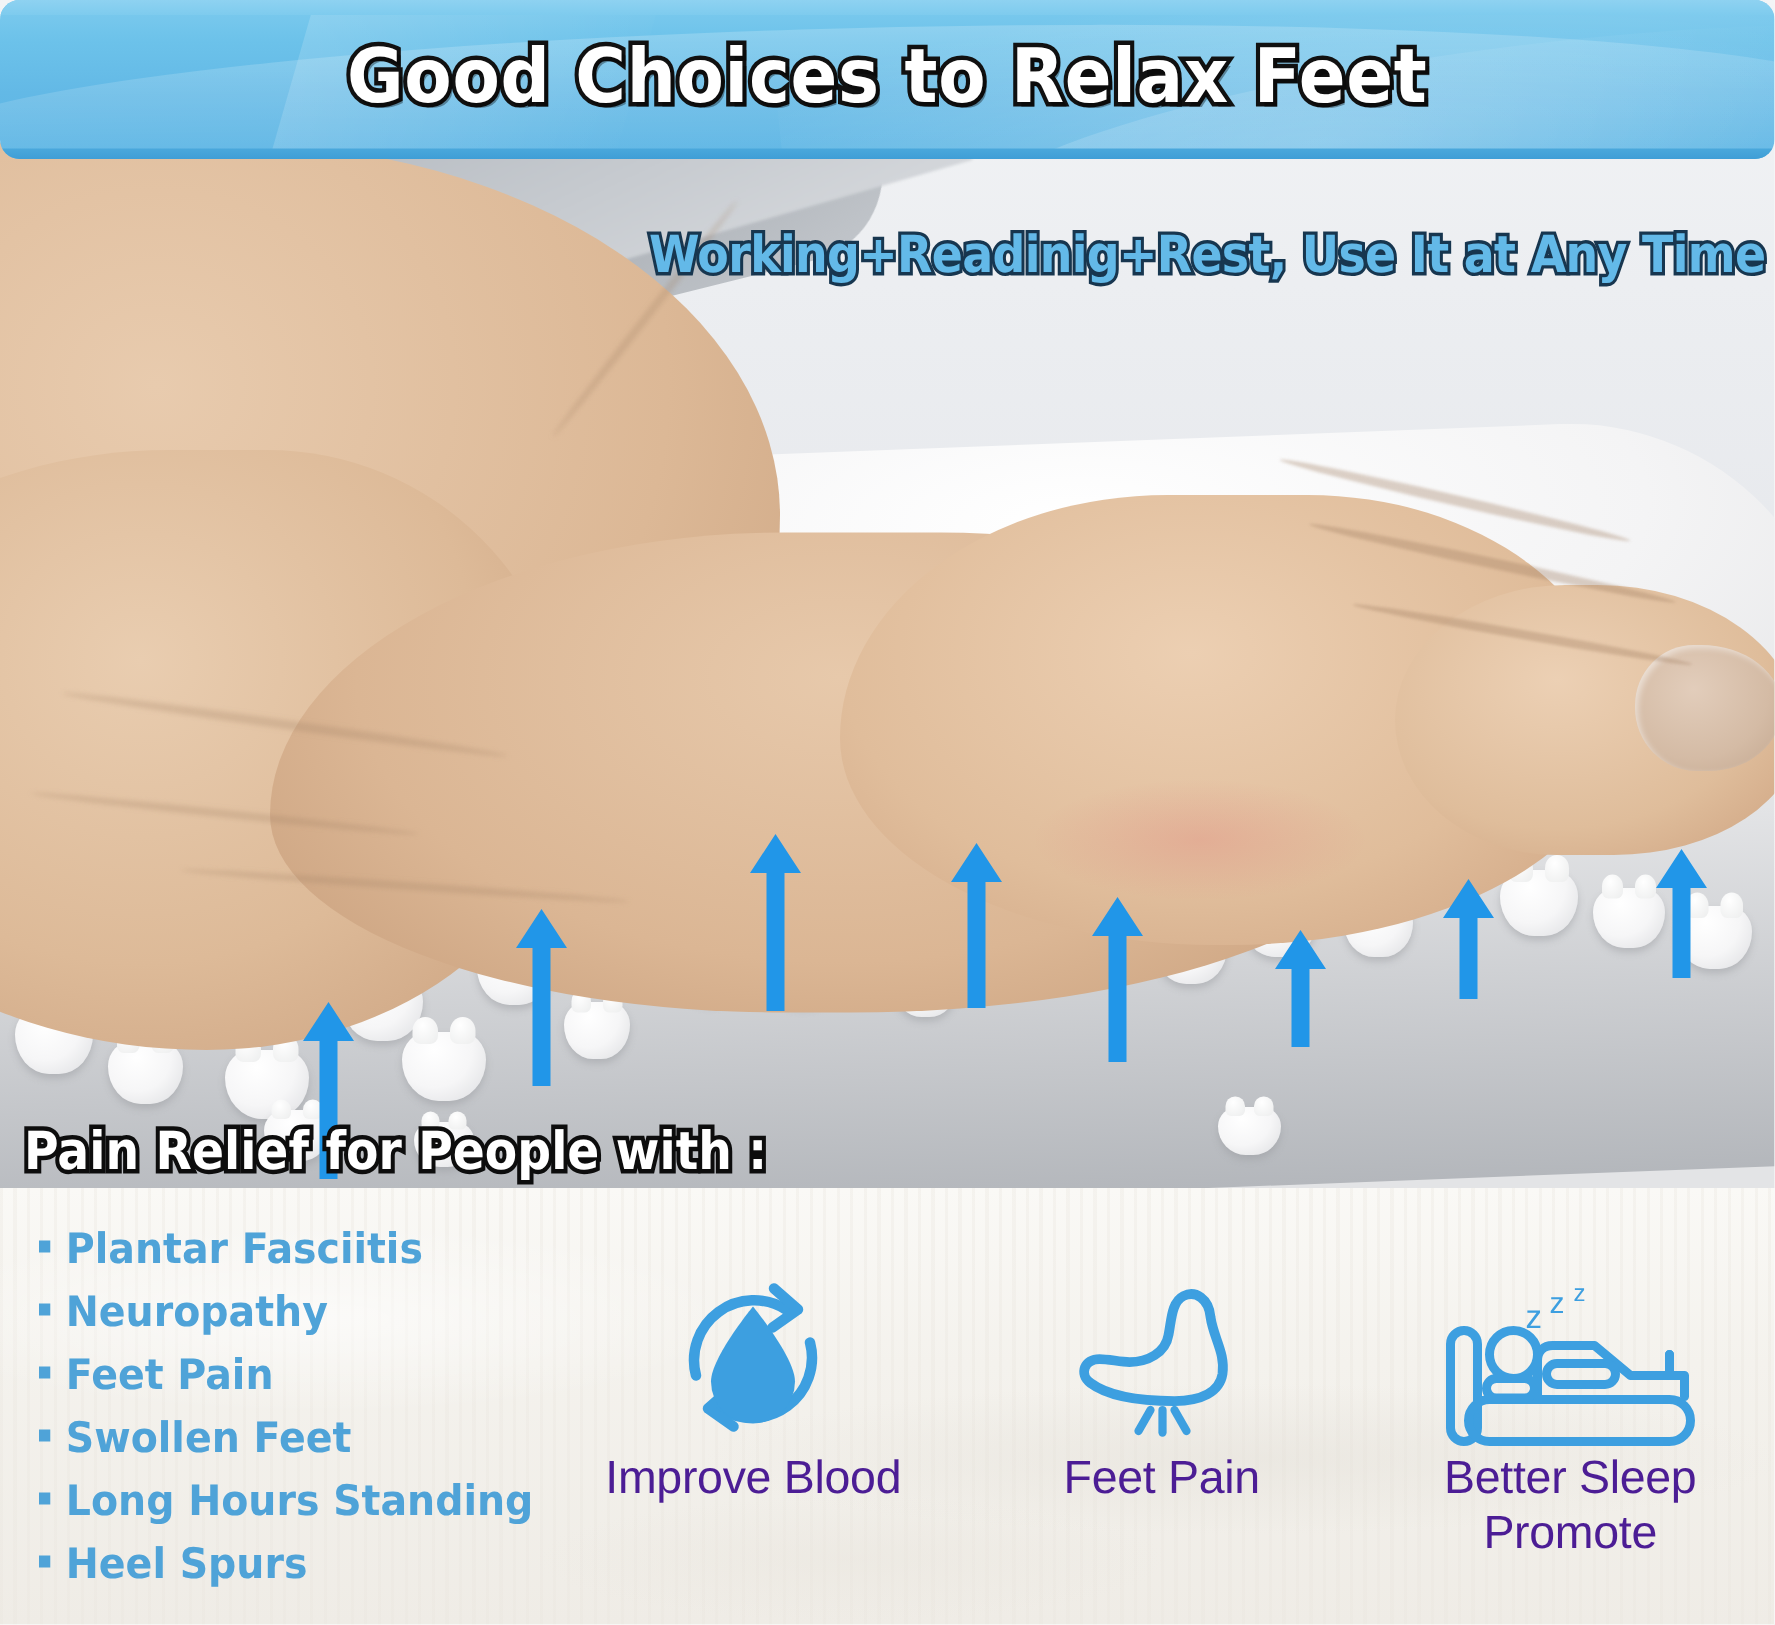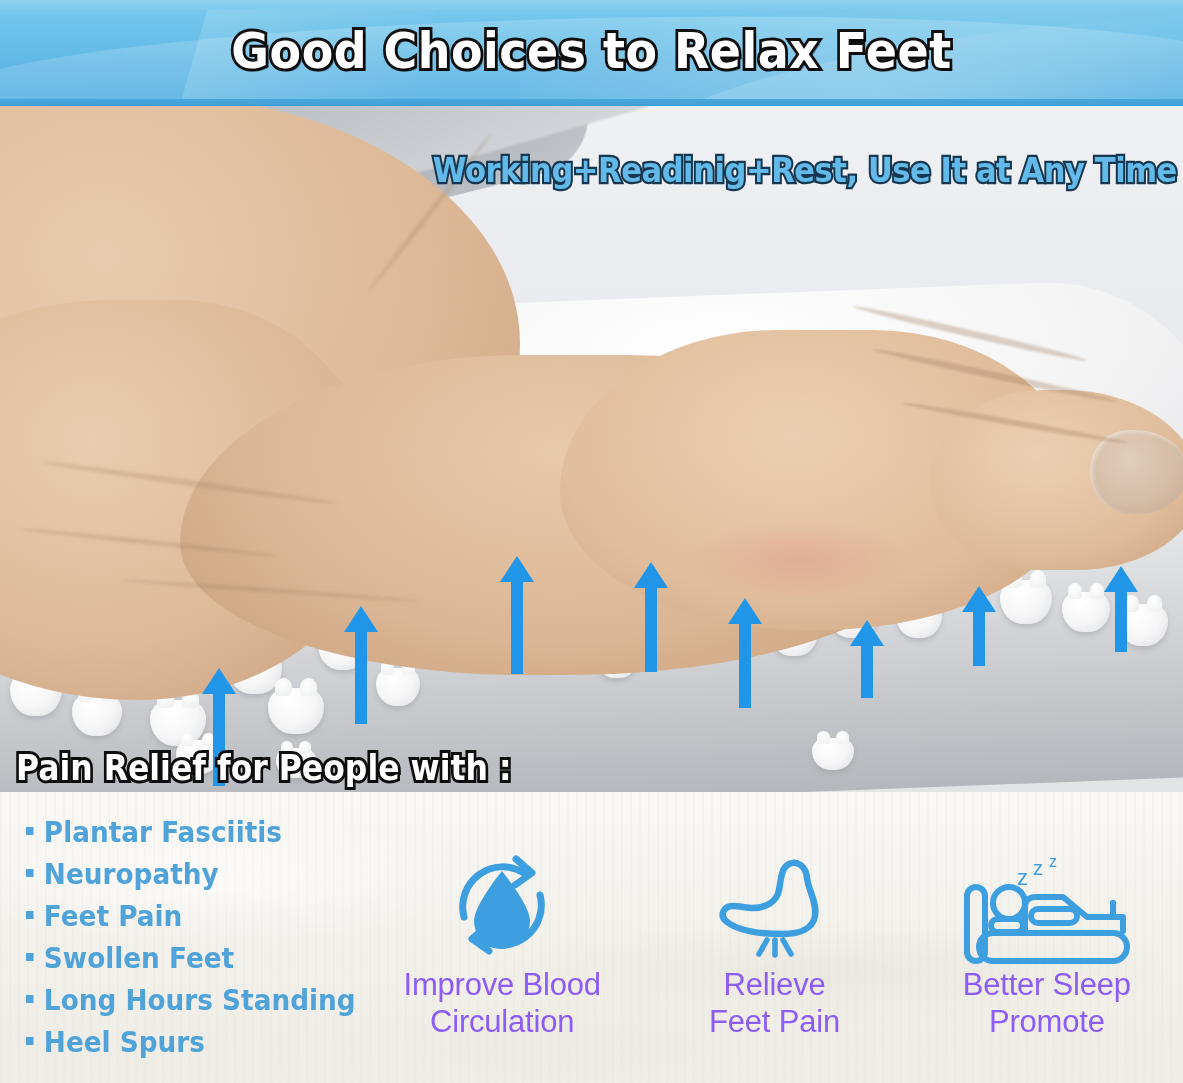--- a/index.html
+++ b/index.html
@@ -112,20 +112,21 @@
 
   
   .arrow{ position:absolute; }
   .arrow svg{ display:block; }
 
   
   .banner{
     position:absolute; left:0; top:0; width:1183px; height:106px;
     background:linear-gradient(180deg,#7ecbee 0%,#6cc2ea 26%,#63b9e6 58%,#5ab4e4 100%);
     overflow:hidden;
+    border-radius:13px;
   }
   .banner-wave1{
     position:absolute; left:-60px; top:18px; width:1320px; height:110px;
     background:linear-gradient(180deg,rgba(255,255,255,.20),rgba(255,255,255,0));
     border-radius:50% 50% 0 0 / 60% 60% 0 0;
     transform:rotate(-1.2deg);
   }
   .banner-wave2{
     position:absolute; left:520px; top:-40px; width:900px; height:210px;
     background:radial-gradient(ellipse at 40% 60%, rgba(255,255,255,.22) 0%, rgba(255,255,255,0) 62%);
@@ -221,21 +222,21 @@
   }
 
   .benefits{
     position:absolute; left:366px; top:845px; width:817px; height:238px;
     display:flex; align-items:flex-start; justify-content:space-around;
   }
   .benefit{ width:265px; text-align:center; }
   .b-icon{ height:122px; display:flex; align-items:center; justify-content:center; }
   .b-label{
     font-family:"Liberation Sans", sans-serif;
-    font-size:31px; color:#8b5cf6; line-height:1.18; letter-spacing:-.2px;
+    font-size:31px; color:#4c1d95; line-height:1.18; letter-spacing:-.2px;
   }
   .b-label span{ display:block; }
 </style>
 </head>
 <body>
 
 <div class="stage">
 
   <div class="photo-area">
     <div class="bg-wall"></div>
@@ -386,35 +387,33 @@
         <svg width="128" height="118" viewBox="0 0 128 118">
           <path d="M26 70 A40 40 0 0 1 86 26" fill="none" stroke="#3d9fe0" stroke-width="7" stroke-linecap="round"></path>
           <path d="M78 12 L94 26 L77 38" fill="none" stroke="#3d9fe0" stroke-width="7" stroke-linecap="round" stroke-linejoin="round"></path>
           <path d="M102 48 A40 40 0 0 1 42 92" fill="none" stroke="#3d9fe0" stroke-width="7" stroke-linecap="round"></path>
           <path d="M50 78 L34 92 L51 104" fill="none" stroke="#3d9fe0" stroke-width="7" stroke-linecap="round" stroke-linejoin="round"></path>
           <path d="M64 24 C64 24 92 58 92 74 A28 28 0 0 1 36 74 C36 58 64 24 64 24 Z" fill="#3d9fe0"></path>
         </svg>
       </div>
       <div class="b-label">
         <span>Improve Blood</span>
-        <span>Circulation</span>
       </div>
     </div>
 
     <div class="benefit">
       <div class="b-icon">
         <svg width="130" height="104" viewBox="0 0 130 104">
           <path d="M24 52 C14 52 10 62 18 68 C30 77 52 80 74 80 C92 80 104 74 106 62 C108 48 100 38 98 24 C97 12 88 6 80 10 C72 14 72 26 70 36 C68 48 56 54 44 54 C38 54 30 52 24 52 Z" fill="none" stroke="#3d9fe0" stroke-width="6.5" stroke-linecap="round" stroke-linejoin="round"></path>
           <line x1="58" y1="86" x2="50" y2="100" stroke="#3d9fe0" stroke-width="5.5" stroke-linecap="round"></line>
           <line x1="66" y1="86" x2="66" y2="101" stroke="#3d9fe0" stroke-width="5.5" stroke-linecap="round"></line>
           <line x1="74" y1="86" x2="82" y2="100" stroke="#3d9fe0" stroke-width="5.5" stroke-linecap="round"></line>
         </svg>
       </div>
       <div class="b-label">
-        <span>Relieve</span>
         <span>Feet Pain</span>
       </div>
     </div>
 
     <div class="benefit">
       <div class="b-icon">
         <svg width="180" height="118" viewBox="0 0 180 118">
           <text x="60" y="38" font-family="Liberation Sans, sans-serif" font-size="22" fill="#3d9fe0">z</text>
           <text x="76" y="28" font-family="Liberation Sans, sans-serif" font-size="20" fill="#3d9fe0">z</text>
           <text x="92" y="20" font-family="Liberation Sans, sans-serif" font-size="16" fill="#3d9fe0">z</text>

